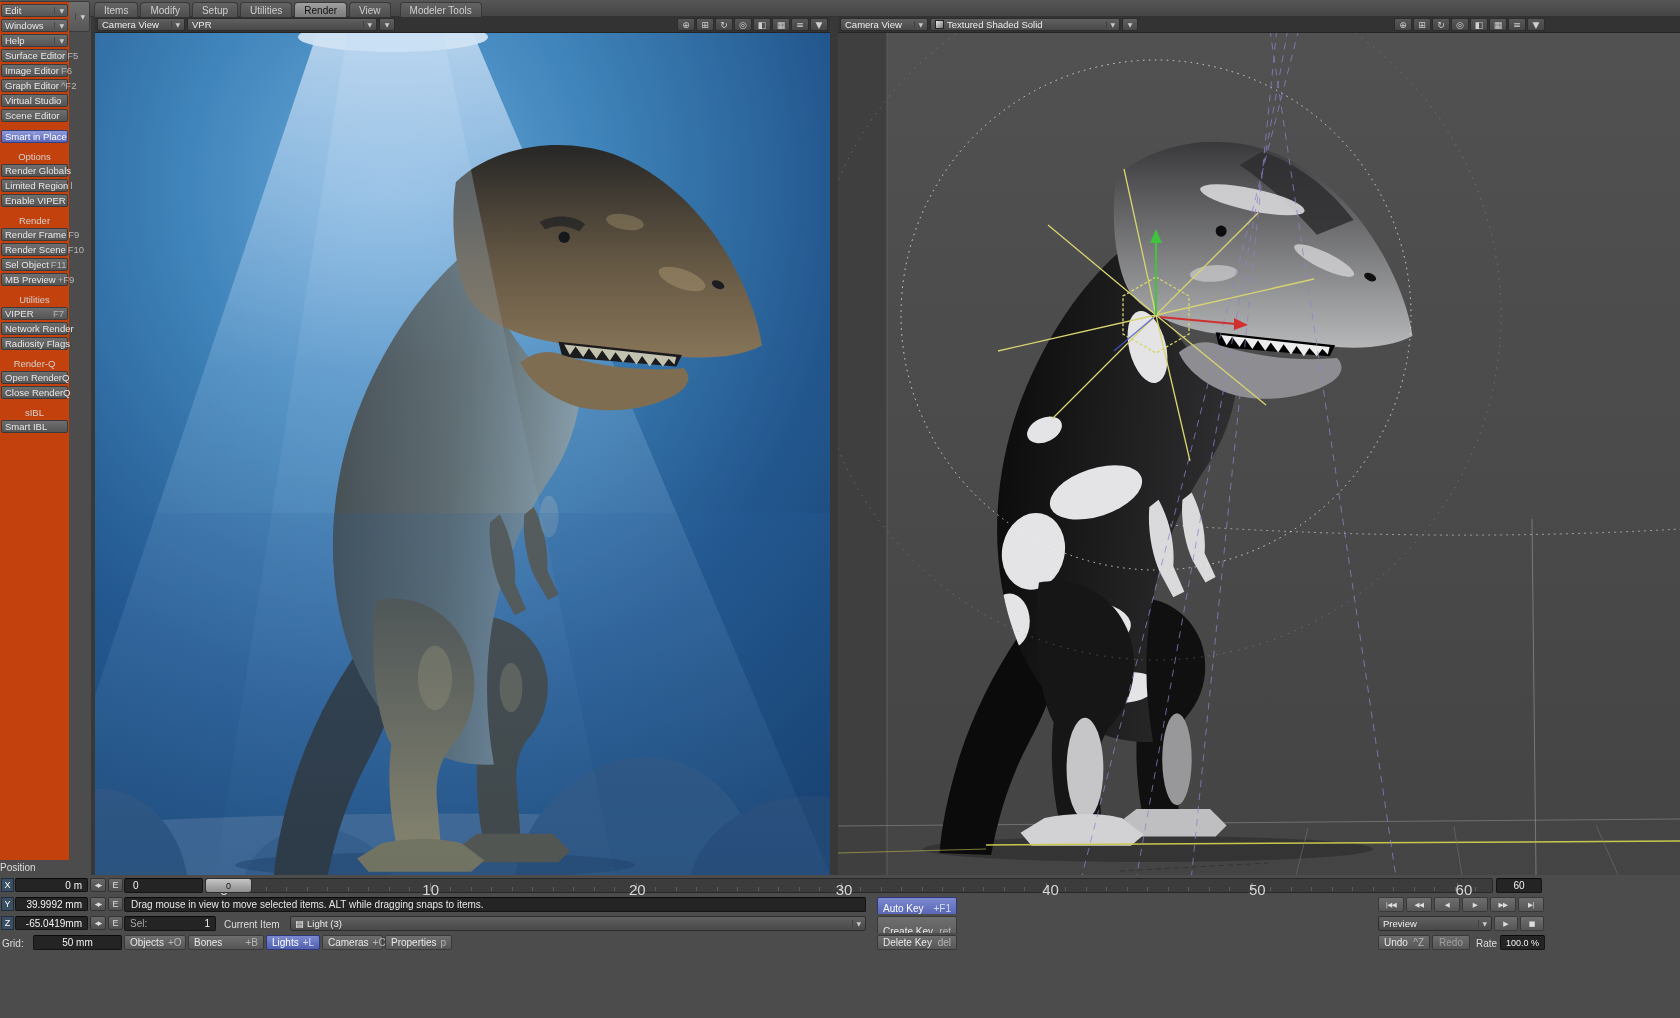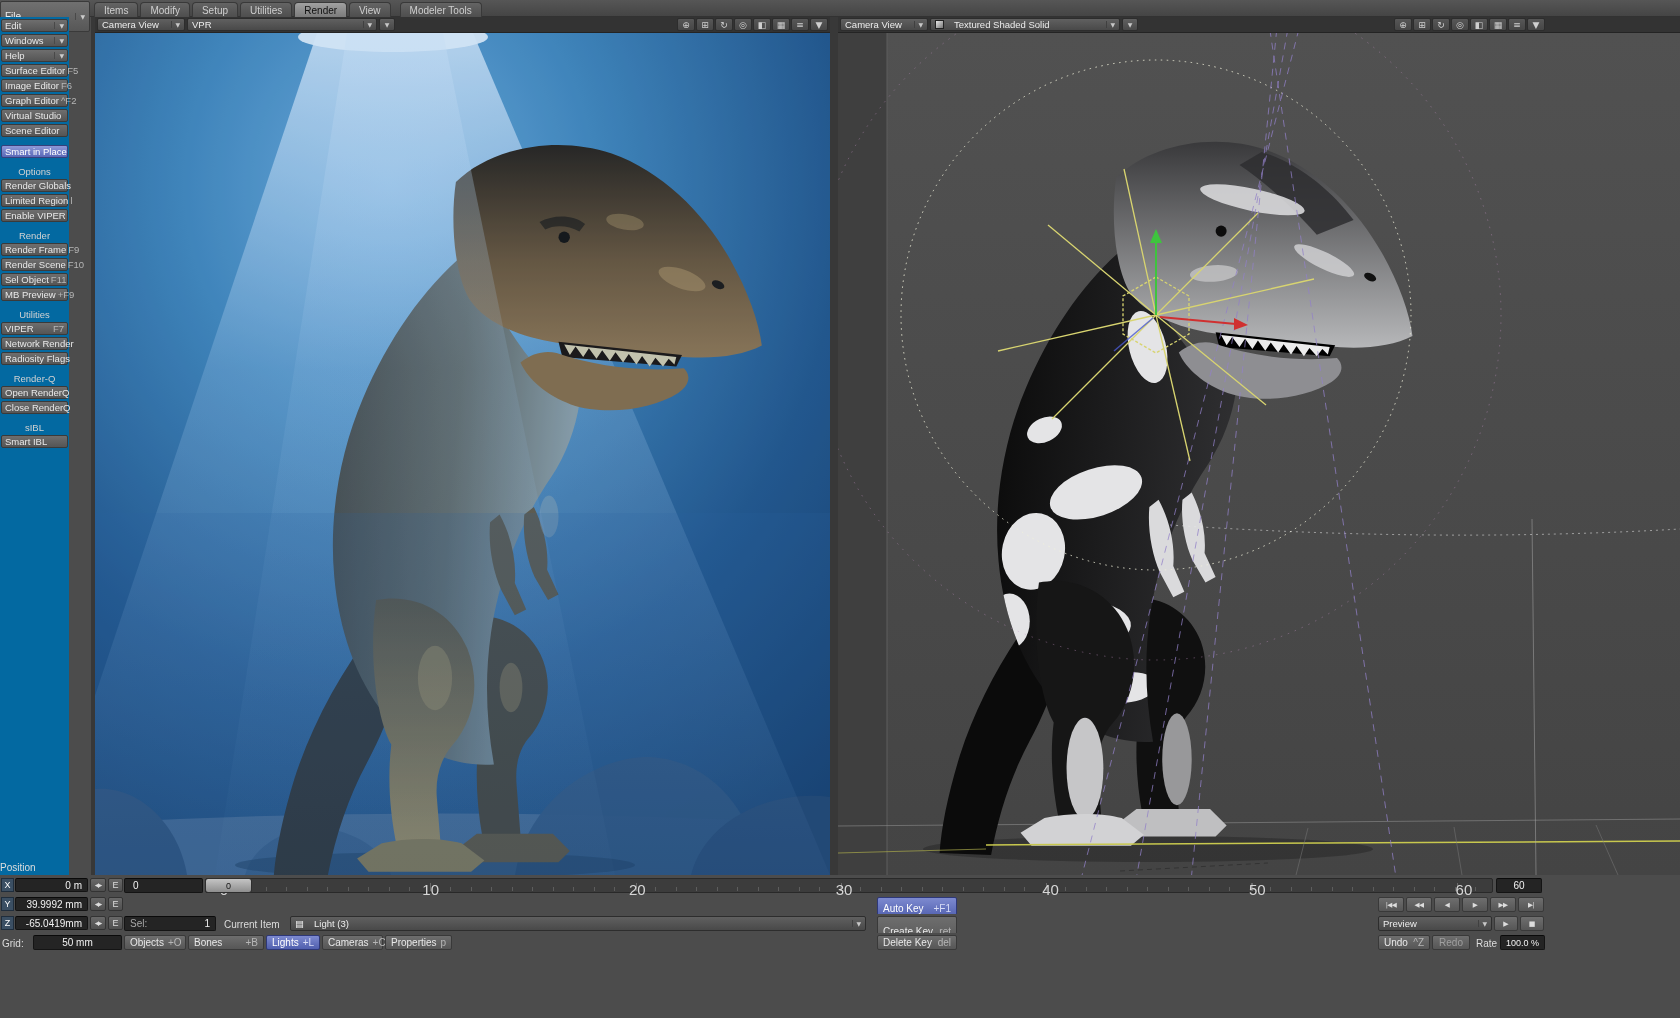--- a/index.html
+++ b/index.html
@@ -10,31 +10,31 @@
 
 .topbar{position:absolute;left:0;top:0;width:100%;height:17px;background:linear-gradient(#565656,#454545);border-bottom:1px solid #323232}
 .menu-btn{position:absolute;left:0;top:1px;width:90px;height:31px;display:flex;align-items:center;padding:0 4px;background:linear-gradient(#707070,#575757);border:1px solid #3a3a3a;border-radius:2px;color:#eee}
 .menu-btn .arr,.sbtn .arr{margin-left:auto;font-size:6px;color:#ccc;border-left:1px solid #494949;padding-left:4px}
 .tabs{position:absolute;left:94px;top:2px;display:flex;align-items:flex-start;height:26px}
 .tab{height:15px;line-height:15px;padding:0 9px;margin-right:2px;background:linear-gradient(#646464,#4e4e4e);border:1px solid #393939;border-bottom:none;border-radius:4px 4px 0 0;color:#cfcfcf;white-space:nowrap}
 .tab.on{background:linear-gradient(#a0a0a0,#7c7c7c);color:#101010}
 .tab.gap{margin-left:7px}
 
 
-.sidebar{position:absolute;left:0;top:17px;width:69px;height:858px;background:#0369a1}
+.sidebar{position:absolute;left:0;top:2px;width:69px;height:858px;background:#c2410c}
 .sbtn{position:relative;height:13px;margin:2px 1px 0 1px;display:flex;align-items:center;padding:0 3px;background:linear-gradient(#6e6e6e,#555);border:1px solid #3a3a3a;border-radius:2px;color:#e8e8e8;white-space:nowrap;font-size:9.5px}
 .sbtn .key{margin-left:auto;color:#b6b6b6;padding-left:2px}
 .sbtn.hl{background:linear-gradient(#8d99d8,#5a68b8);border-color:#36407c;color:#fff;margin-top:8px}
 .sec{margin-top:8px;height:11px;text-align:center;color:#d2d2d2;font-size:9.5px}
 
 
 .vp{position:absolute;top:17px;background:#333}
 .vp-gap{position:absolute;top:17px;height:858px;background:#383838}
 .vp-hdr{height:16px;background:#333;display:flex;align-items:center;padding:1px 2px;gap:2px;border-bottom:1px solid #242424}
-.dd{height:13px;display:flex;align-items:center;gap:10px;padding:0 4px;background:linear-gradient(#606060,#494949);border:1px solid #2d2d2d;border-radius:2px;color:#ececec;font-size:9.5px;white-space:nowrap}
+.dd{height:13px;display:flex;align-items:center;gap:3px;padding:0 4px;background:linear-gradient(#606060,#494949);border:1px solid #2d2d2d;border-radius:2px;color:#ececec;font-size:9.5px;white-space:nowrap}
 .dd .dd-arr{margin-left:auto;font-size:6px;color:#c8c8c8;border-left:1px solid #404040;padding-left:3px}
 .dd.small{width:16px;justify-content:center;padding:0}
 .dd.small .dd-arr{margin:0;border:none;padding:0}
 .mode-ic{width:9px;height:9px;background:linear-gradient(135deg,#e8e8e8,#767676);border:1px solid #222;flex:none}
 .vp-icons{display:flex;gap:1px;margin-left:auto}
 .vp-icons.shifted{margin-right:133px}
 .vpi{width:18px;height:13px;display:flex;align-items:center;justify-content:center;background:linear-gradient(#575757,#464646);border:1px solid #2d2d2d;border-radius:2px;color:#cfcfcf;font-size:9px}
 .vp-scene{display:block}
 
 
@@ -557,20 +557,21 @@
     </div>
     <div class="slider">0</div>
     <div class="inset endfield">60</div>
   </div>
 
   <div class="band" style="top:895px">
     <div class="badge">Y</div>
     <div class="inset aval">39.9992 mm</div>
     <div class="mini spin ic">◀▶</div>
     <div class="mini env">E</div>
+    <div class="inset msg">Drag mouse in view to move selected items. ALT while dragging snaps to items.</div>
     <div class="btn blue autokey">
       <span>Auto Key</span>
       <span class="bkey">+F1</span>
     </div>
     <div class="transport">
       <div class="btn tbtn ic">
           <span>|◀◀</span>
         </div>
         <div class="btn tbtn ic">
           <span>◀◀</span>

